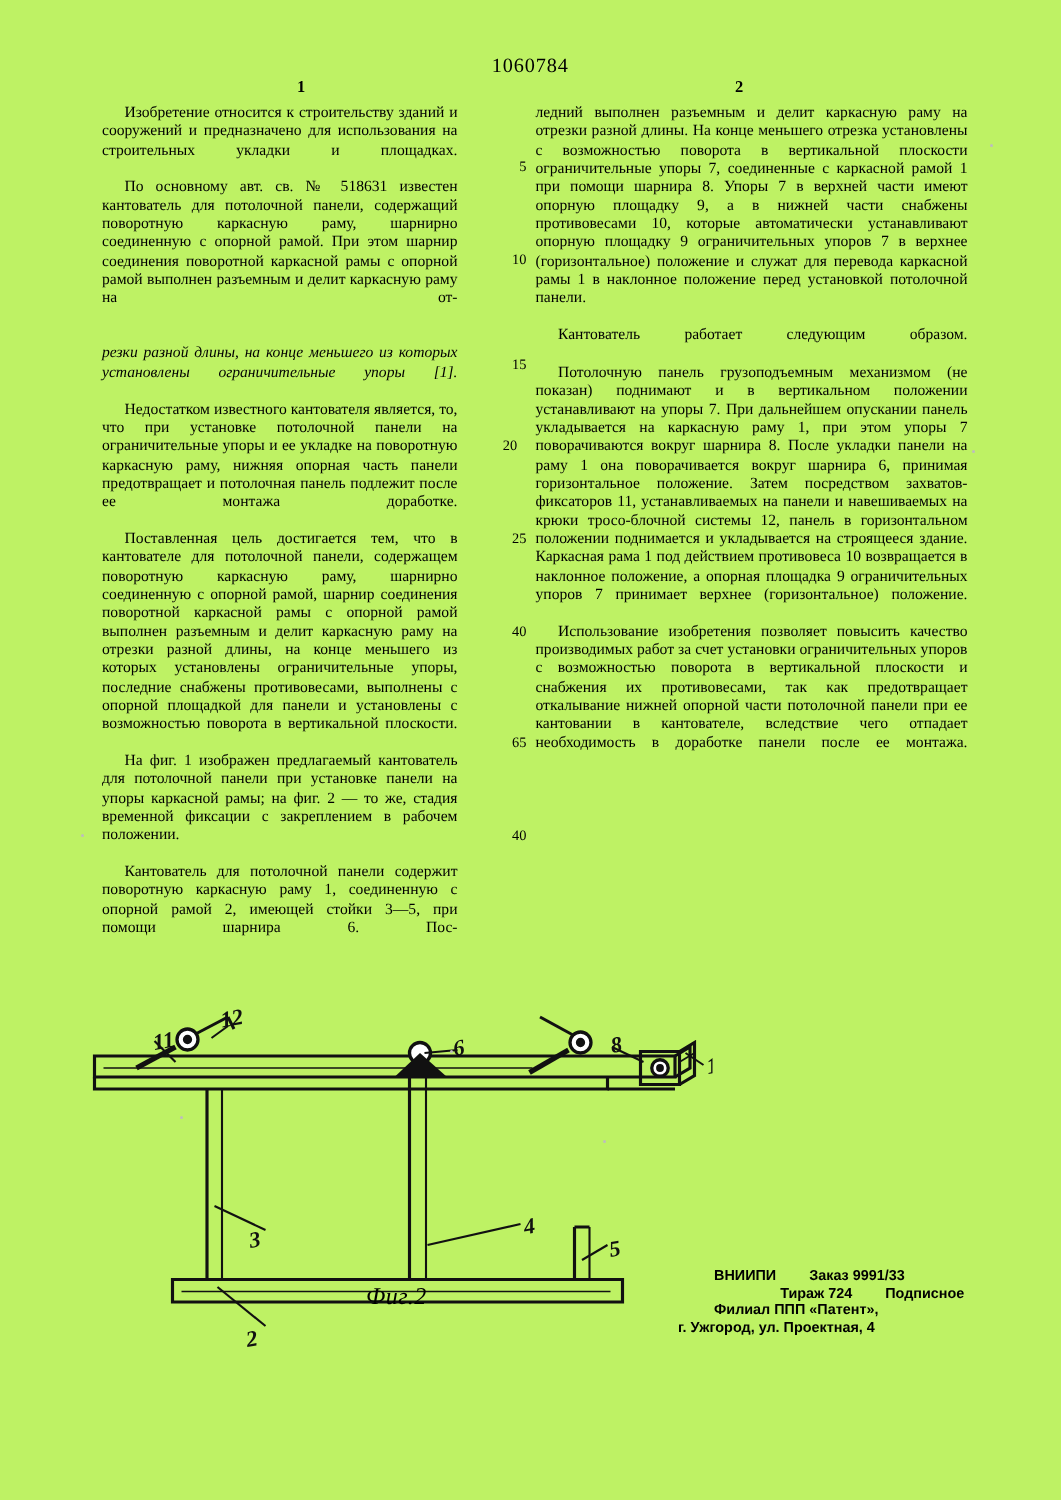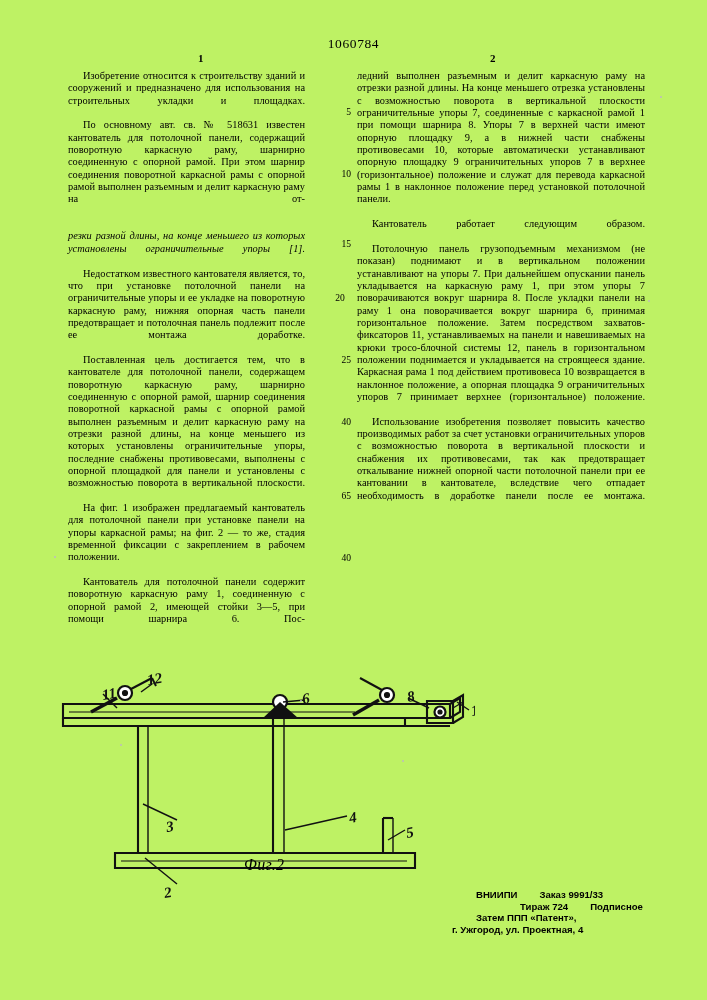--- a/index.html
+++ b/index.html
@@ -113,21 +113,21 @@
     width: 235px;
     font-size: 9.6px;
     line-height: 11.5px;
     font-family: "Liberation Sans", sans-serif;
     font-weight: bold;
   }
   #imprint .row {
     display: block;
     white-space: pre;
   }
-  #imprint .r1 { margin-left: 24px; margin-top: 44px; }
+  #imprint .r1 { margin-left: 24px; }
   #imprint .r2 { margin-left: 24px; text-align: center; }
   #imprint .r3 { margin-left: 24px; }
   #imprint .r4 { margin-left: 0px; }
   #imprint .sep { display: inline-block; width: 22px; }
 
   
   .speck {
     position: absolute;
     background: #bdbdbd;
     width: 2px; height: 2px;
@@ -244,21 +244,21 @@
           <text x="110" y="230" transform="rotate(-10 110 230)">2</text>
         </g>
     </svg>
   </div>
 
   <div class="fig-caption">Фиг.2</div>
 
   <div id="imprint">
     <span class="row r1"><span>ВНИИПИ</span><span class="sep"></span><span>Заказ 9991/33</span></span>
     <span class="row r2"><span>Тираж 724</span><span class="sep"></span><span>Подписное</span></span>
-    <span class="row r3"><span>Затем ППП «Патент»,</span></span>
+    <span class="row r3"><span>Филиал ППП «Патент»,</span></span>
     <span class="row r4"><span>г. Ужгород, ул. Проектная, 4</span></span>
   </div>
 
   <div class="speck" style="left:120px; top:744px;"></div>
   <div class="speck" style="left:300px; top:700px;"></div>
   <div class="speck" style="left:402px; top:760px;"></div>
   <div class="speck" style="left:648px; top:300px;"></div>
   <div class="speck" style="left:660px; top:96px;"></div>
   <div class="speck" style="left:54px;  top:556px;"></div>
 

